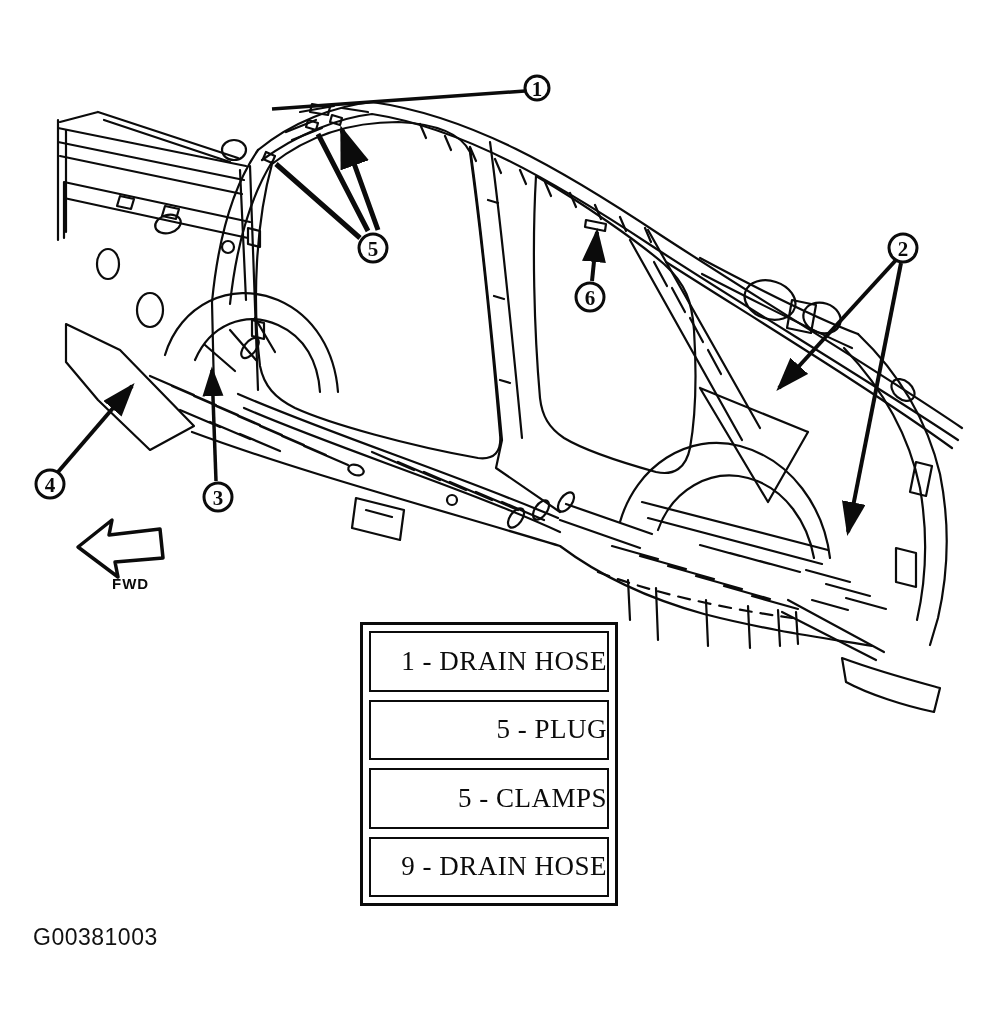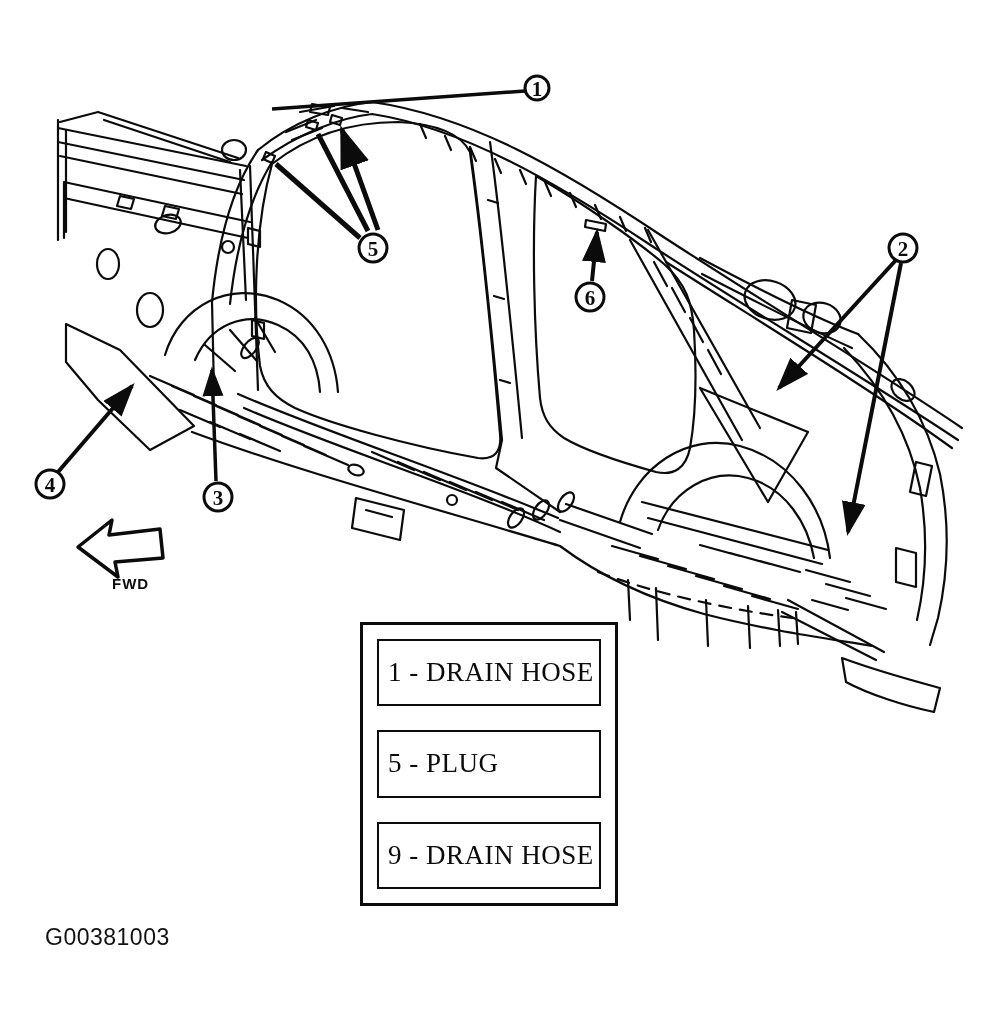--- a/index.html
+++ b/index.html
@@ -25,27 +25,27 @@
     font-family:"Liberation Sans", sans-serif;
     font-weight:700;font-size:15px;fill:#0b0b0b;letter-spacing:1px;
   }
   .leader{stroke:#0b0b0b;fill:none;}
   .legend{
     position:absolute;left:360px;top:622px;width:258px;height:284px;
     box-sizing:border-box;border:3px solid #0b0b0b;background:#fff;
     display:flex;flex-direction:column;padding:2px;
   }
   .legend-row{
-    flex:1;margin:12px;border:2px solid #0b0b0b;
-    display:flex;align-items:center;padding-left:9px;
+    flex:1;margin:4px;border:2px solid #0b0b0b;
+    display:flex;align-items:center;padding-left:17px;
     font-family:"Liberation Serif", serif;
-    font-size:27px;letter-spacing:0.5px;color:#0b0b0b;white-space:nowrap;
+    font-size:27px;letter-spacing:0.5px;color:#0b0b0b;white-space:nowrap;justify-content:flex-end;
   }
   .figcode{
-    position:absolute;left:45px;top:924px;
+    position:absolute;left:33px;top:924px;
     font-family:"Liberation Sans", sans-serif;
     font-size:23px;color:#111;letter-spacing:0.5px;
   }
 </style>
 </head>
 <body>
 
 <div class="page">
 
   <svg class="art" viewBox="0 0 992 1024">
@@ -207,19 +207,22 @@
   </svg>
 
   <div class="legend">
     <div class="legend-row">
       <span>1 - DRAIN HOSE</span>
     </div>
     <div class="legend-row">
       <span>5 - PLUG</span>
     </div>
     <div class="legend-row">
+      <span>5 - CLAMPS</span>
+    </div>
+    <div class="legend-row">
       <span>9 - DRAIN HOSE</span>
     </div>
   </div>
 
   <div class="figcode">G00381003</div>
 
 </div>
 
 </body></html>

